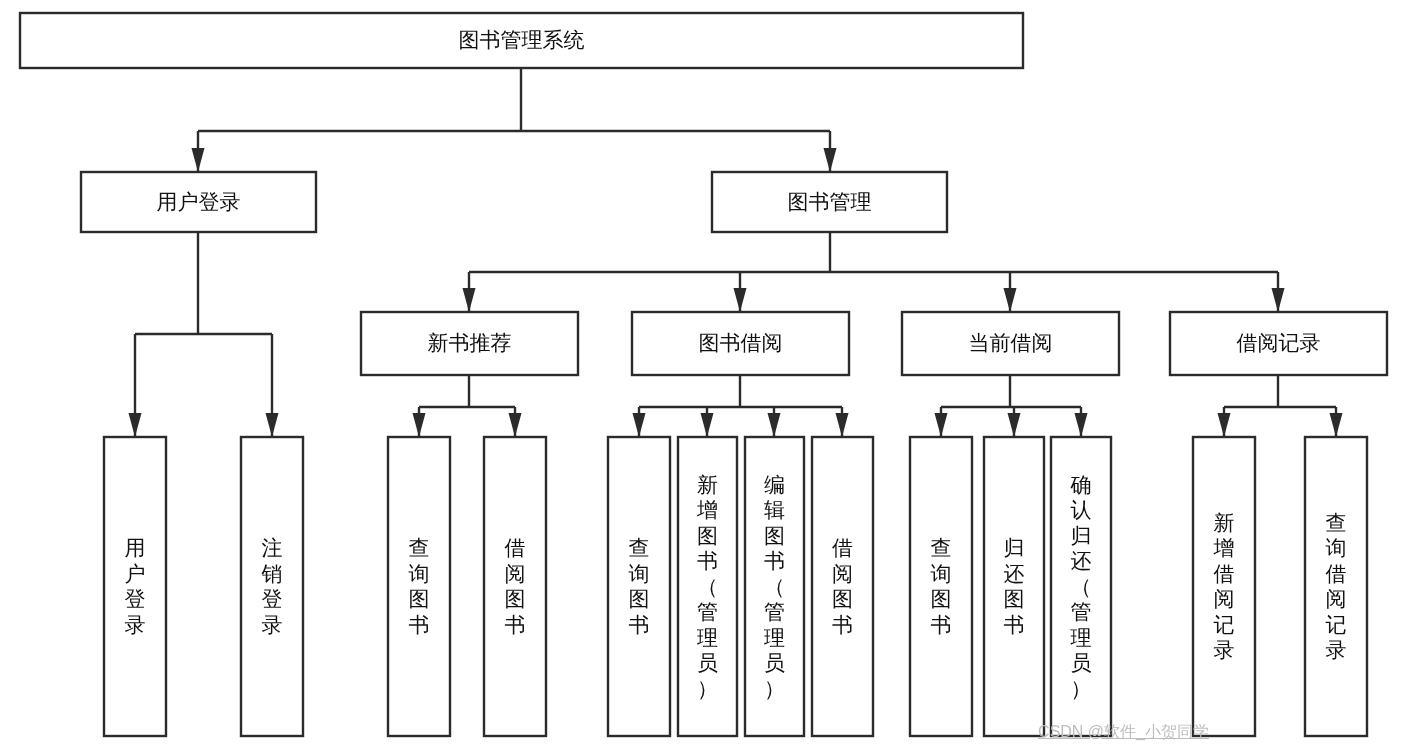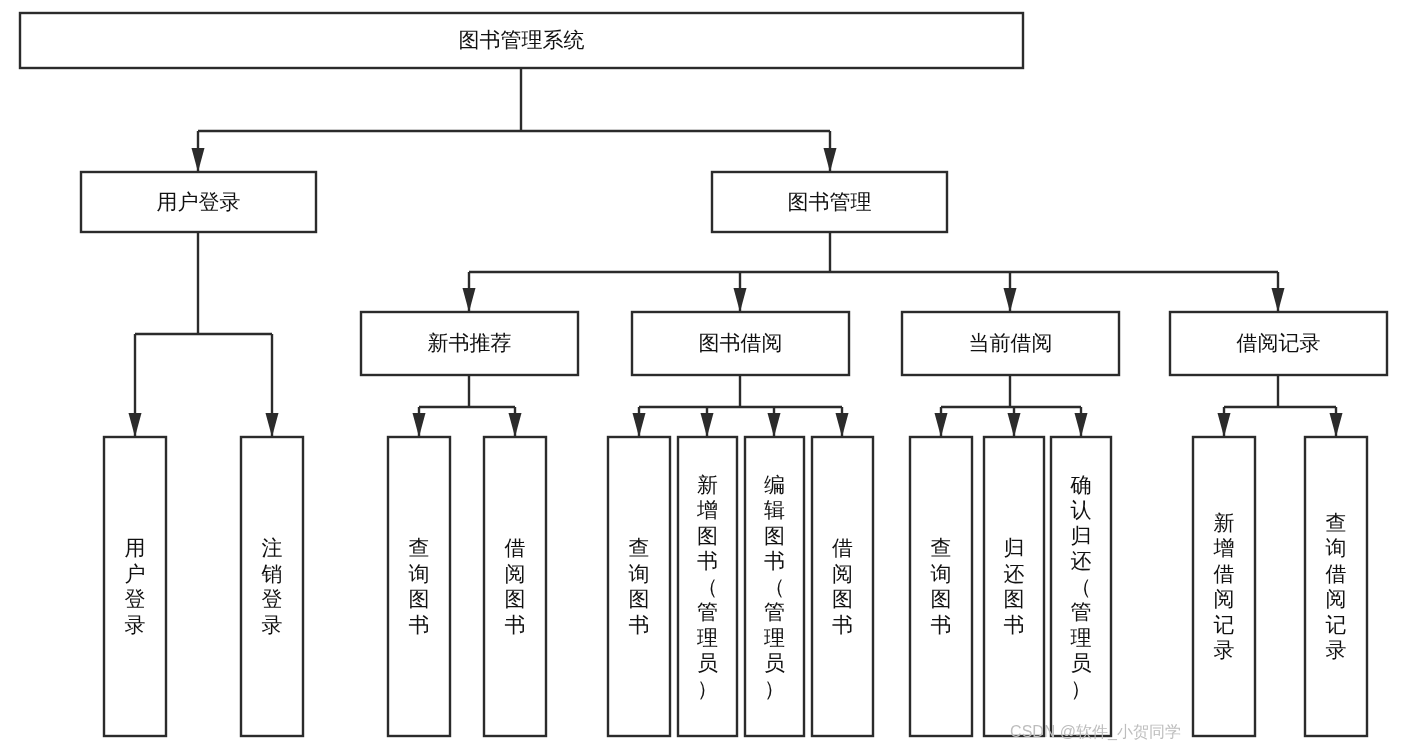--- a/index.html
+++ b/index.html
@@ -12,20 +12,21 @@
     width: 1405px;
     height: 747px;
     font-family: "Liberation Sans", "DejaVu Sans", sans-serif;
     overflow: hidden;
   }
   #diagram-root {
     position: relative;
     width: 1199px;
     height: 747px;
     background: #ffffff;
+    padding-left: 38px;
   }
   svg.diagram-canvas {
     position: absolute;
     top: 0;
     left: 0;
     width: 1405px;
     height: 747px;
     display: block;
   }
   .node-box {
@@ -51,27 +52,28 @@
     dominant-baseline: middle;
   }
   .node-label-vertical {
     fill: #111111;
     font-family: "Liberation Sans", "DejaVu Sans", sans-serif;
     font-size: 21px;
     text-anchor: middle;
   }
   .watermark-text {
     position: absolute;
-    right: 18px;
+    right: 28px;
     bottom: 4px;
     font-family: "Liberation Sans", "DejaVu Sans", sans-serif;
     font-size: 16px;
     color: #bdbdbd;
     white-space: nowrap;
     user-select: none;
+    text-decoration: underline;
   }
 </style>
 </head>
 <body>
 
 <div id="diagram-root">
   <svg class="diagram-canvas" viewBox="0 0 1405 747" xmlns="http://www.w3.org/2000/svg">
     <g id="connector-layer">
         <line x1="521" y1="68" x2="521" y2="131" class="connector"></line>
         <line x1="198" y1="131" x2="830" y2="131" class="connector"></line>

